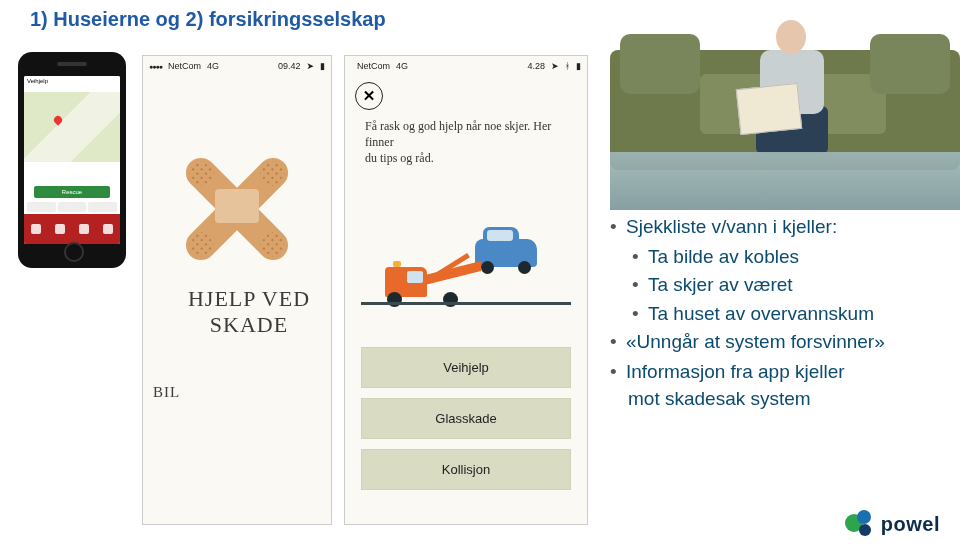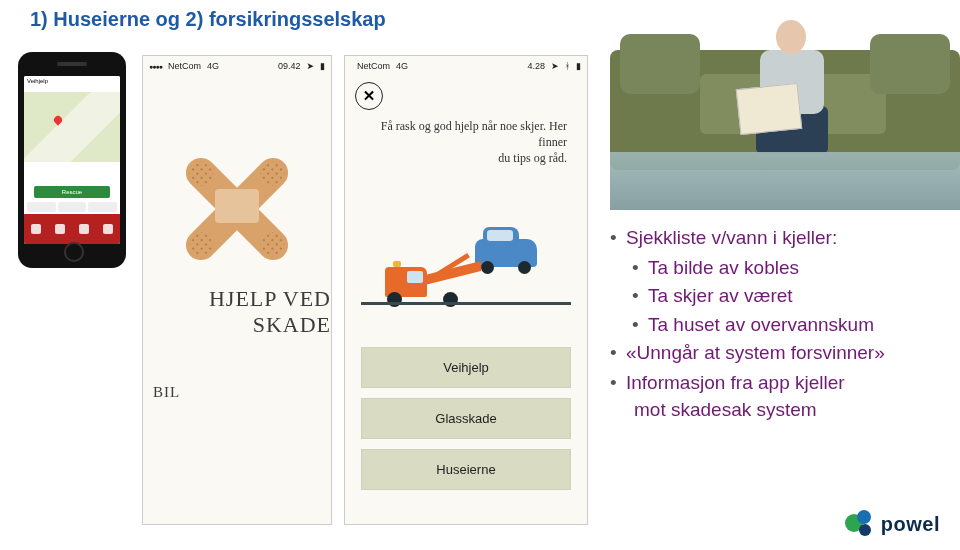--- a/index.html
+++ b/index.html
@@ -23,46 +23,46 @@
   .app2 .status{height:20px;font-size:9px;padding:3px 6px;box-sizing:border-box;color:#222;display:flex;gap:6px;align-items:center}
   .app2 .dots::before{content:"●●●●";letter-spacing:-1px;font-size:7px}
   .app2 .bigword{font-family:Georgia,"Times New Roman",serif;text-transform:uppercase;letter-spacing:1px;color:#3b3b3b}
   .bandage{position:relative;width:120px;height:120px;margin:70px auto 20px}
   .bandage .strip{position:absolute;left:-6px;top:48px;width:132px;height:30px;background:#d9a26a;border-radius:15px}
   .bandage .strip::before,.bandage .strip::after{content:"";position:absolute;top:3px;width:24px;height:24px;border-radius:12px;background:radial-gradient(circle,#b77f45 1px,transparent 1px);background-size:6px 6px}
   .bandage .strip::before{left:4px}.bandage .strip::after{right:4px}
   .bandage .pad{position:absolute;left:50%;top:50%;width:44px;height:34px;margin:-17px 0 0 -22px;background:#e6c39a;border-radius:4px}
   .bandage .s1{transform:rotate(45deg)}
   .bandage .s2{transform:rotate(-45deg)}
-  .app2 .hvs{font-size:22px;text-align:right;margin:18px 0 0 24px}
+  .app2 .hvs{font-size:22px;text-align:center;margin:18px 0 0 24px}
   .app2 .bil{font-size:15px;margin-left:10px;margin-top:46px}
   
   .app3{position:absolute;left:344px;top:55px;width:244px;height:470px;background:#faf9f4;border:1px solid #ccc;box-sizing:border-box}
   .app3 .status{height:20px;font-size:9px;padding:3px 6px;box-sizing:border-box;color:#222;display:flex;gap:6px;align-items:center}
   .closebtn{width:26px;height:26px;border:1.5px solid #222;border-radius:50%;margin:6px 0 0 10px;display:flex;align-items:center;justify-content:center;font-size:15px;font-weight:700}
-  .app3 .desc{font-family:Georgia,serif;font-size:12px;color:#333;text-align:right;margin:8px 20px 0;line-height:1.35}
+  .app3 .desc{font-family:Georgia,serif;font-size:12px;color:#333;text-align:left;margin:8px 20px 0;line-height:1.35}
   .truck-scene{position:relative;height:160px;margin-top:12px}
   .road{position:absolute;left:16px;right:16px;bottom:34px;height:3px;background:#3a4a4f}
   .car{position:absolute;bottom:72px;right:50px;width:62px;height:28px;background:#4b88c6;border-radius:8px 10px 4px 4px}
   .car::before{content:"";position:absolute;left:8px;top:-12px;width:36px;height:16px;background:#4b88c6;border-radius:6px 8px 0 0}
   .car .win{position:absolute;left:12px;top:-9px;width:26px;height:11px;background:#cfe2ef;border-radius:3px}
   .wheel{position:absolute;bottom:-7px;width:13px;height:13px;background:#1c2a30;border-radius:50%}
   .car .w1{left:6px}.car .w2{right:6px}
   .tow{position:absolute;bottom:34px;left:40px;width:130px;height:60px}
   .tow .bed{position:absolute;left:0;bottom:10px;width:96px;height:10px;background:#e86a2b;transform:skewY(-14deg);transform-origin:left bottom}
   .tow .cab{position:absolute;left:0;bottom:8px;width:42px;height:30px;background:#e86a2b;border-radius:4px 6px 2px 2px}
   .tow .cab::before{content:"";position:absolute;right:4px;top:4px;width:16px;height:12px;background:#cfe2ef;border-radius:2px}
   .tow .arm{position:absolute;left:34px;bottom:16px;width:60px;height:5px;background:#e86a2b;transform:rotate(-32deg);transform-origin:left bottom}
   .tow .light{position:absolute;left:8px;bottom:38px;width:8px;height:6px;background:#f2b23a;border-radius:2px}
   .tow .tw{position:absolute;bottom:-2px;width:15px;height:15px;background:#1c2a30;border-radius:50%}
   .tow .tw1{left:2px}.tow .tw2{left:58px}
   .listbtn{margin:0 16px 10px;background:#d9dcc3;color:#222;text-align:center;font-size:13px;padding:12px 0;border:1px solid #cfd2b9}
   .app3 .listwrap{margin-top:8px}
   
-  .bullets{position:absolute;left:610px;top:224px;width:330px;font-size:19px;color:#701a75;line-height:1.45}
+  .bullets{position:absolute;left:610px;top:213px;width:330px;font-size:19px;color:#0c4a6e;line-height:1.45}
   .bullets ul{list-style:none;margin:0;padding:0}
   .bullets li.top{padding-left:16px;position:relative;margin-bottom:2px}
   .bullets li.top::before{content:"•";position:absolute;left:0;color:#555}
   .bullets li.sub{padding-left:38px;position:relative;margin-bottom:1px;font-size:19px}
   .bullets li.sub::before{content:"•";position:absolute;left:22px;color:#555}
   
   .photo{position:absolute;right:0;top:0;width:350px;height:210px;overflow:hidden}
   .sofa{position:absolute;left:0;right:0;bottom:40px;height:120px;background:#6e7a4b;border-radius:8px}
   .sofa::before,.sofa::after{content:"";position:absolute;top:-16px;width:80px;height:60px;background:#79855a;border-radius:10px}
   .sofa::before{left:10px}.sofa::after{right:10px}
@@ -158,21 +158,21 @@
           <div class="cab"></div>
           <div class="light"></div>
         <div class="tw tw1"></div>
           <div class="tw tw2"></div>
       </div>
       <div class="road"></div>
     </div>
     <div class="listwrap">
       <div class="listbtn">Veihjelp</div>
       <div class="listbtn">Glasskade</div>
-      <div class="listbtn">Huseierne</div>
+      <div class="listbtn">Kollisjon</div>
     </div>
   </div>
 
   <div class="photo">
     <div class="sofa">
       <div class="cushion c1"></div>
         <div class="cushion c2"></div>
     </div>
     <div class="person">
       <div class="legs"></div>
@@ -185,21 +185,21 @@
 
   <div class="bullets">
     <ul>
       <li class="top">Sjekkliste v/vann i kjeller:</li>
       <li class="sub">Ta bilde av kobles</li>
       <li class="sub">Ta skjer av været</li>
       <li class="sub">Ta huset av overvannskum</li>
       <li class="top">«Unngår at system forsvinner»</li>
       <li class="top">
         <span>Informasjon fra app kjeller</span><br>
-        <span style="margin-left:8px">mot skadesak system</span>
+        <span style="margin-left:2px">mot skadesak system</span>
       </li>
     </ul>
   </div>
 
   <div class="logo">
     <div class="mark">
       <span class="m1"></span>
         <span class="m2"></span>
         <span class="m3"></span>
     </div>

